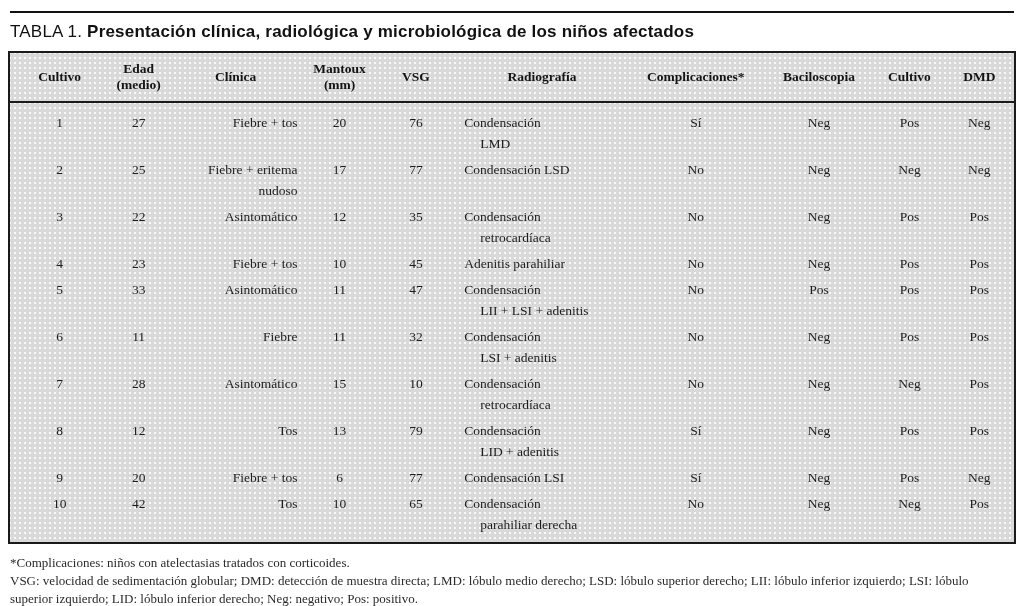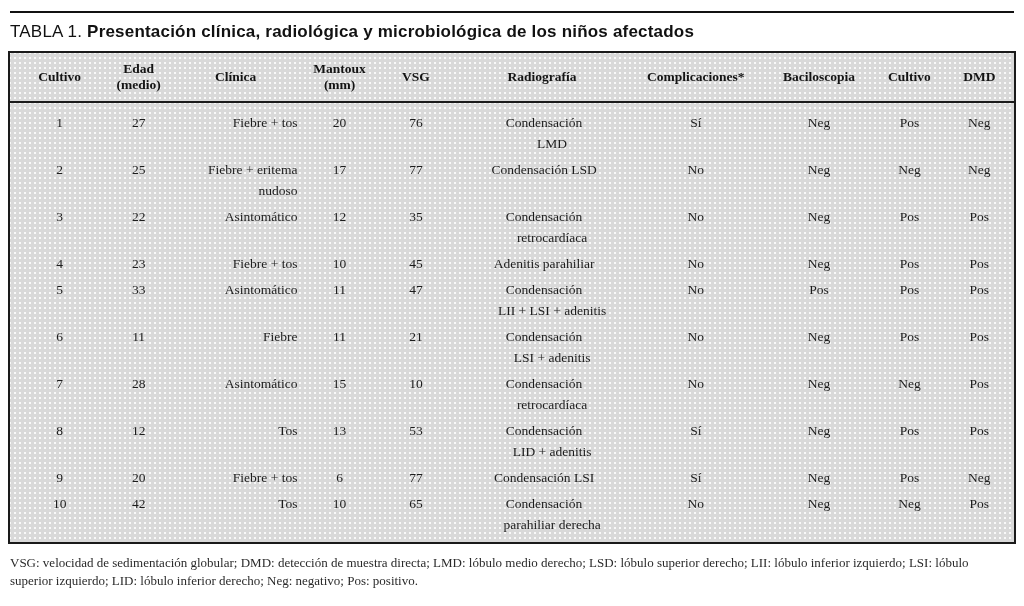--- a/index.html
+++ b/index.html
@@ -64,21 +64,21 @@
   }
   tbody tr:first-child td { padding-top: 9px; }
   tbody tr:last-child td { padding-bottom: 7px; }
   td.cell-clinica {
     text-align: right;
     padding-left: 36px;
     padding-right: 6px;
     text-indent: -16px;
   }
   td.cell-radiografia {
-    text-align: center;
+    text-align: left;
     padding-left: 24px;
     padding-right: 4px;
     text-indent: -16px;
   }
   .footnotes {
     margin: 10px 2px 0 2px;
     font-size: 13px;
     line-height: 18px;
     color: #2a2a2a;
   }
@@ -193,21 +193,21 @@
     <td class="cell-baciloscopia">Pos</td>
     <td class="cell-cultivo">Pos</td>
     <td class="cell-dmd">Pos</td>
   </tr>
 
   <tr>
     <td class="cell-paciente">6</td>
     <td class="cell-edad">11</td>
     <td class="cell-clinica">Fiebre</td>
     <td class="cell-mantoux">11</td>
-    <td class="cell-vsg">21</td>
+    <td class="cell-vsg">32</td>
     <td class="cell-radiografia">Condensación
 LSI + adenitis</td>
     <td class="cell-complicaciones">No</td>
     <td class="cell-baciloscopia">Neg</td>
     <td class="cell-cultivo">Pos</td>
     <td class="cell-dmd">Pos</td>
   </tr>
 
   <tr>
     <td class="cell-paciente">7</td>
@@ -221,21 +221,21 @@
     <td class="cell-baciloscopia">Neg</td>
     <td class="cell-cultivo">Neg</td>
     <td class="cell-dmd">Pos</td>
   </tr>
 
   <tr>
     <td class="cell-paciente">8</td>
     <td class="cell-edad">12</td>
     <td class="cell-clinica">Tos</td>
     <td class="cell-mantoux">13</td>
-    <td class="cell-vsg">53</td>
+    <td class="cell-vsg">79</td>
     <td class="cell-radiografia">Condensación
 LID + adenitis</td>
     <td class="cell-complicaciones">Sí</td>
     <td class="cell-baciloscopia">Neg</td>
     <td class="cell-cultivo">Pos</td>
     <td class="cell-dmd">Pos</td>
   </tr>
 
   <tr>
     <td class="cell-paciente">9</td>
@@ -260,16 +260,17 @@
 parahiliar derecha</td>
     <td class="cell-complicaciones">No</td>
     <td class="cell-baciloscopia">Neg</td>
     <td class="cell-cultivo">Neg</td>
     <td class="cell-dmd">Pos</td>
   </tr>
 </tbody>
   </table>
 
   <div class="footnotes">
+    <p>*Complicaciones: niños con atelectasias tratados con corticoides.</p>
     <p>VSG: velocidad de sedimentación globular; DMD: detección de muestra directa; LMD: lóbulo medio derecho; LSD: lóbulo superior derecho; LII: lóbulo inferior izquierdo; LSI: lóbulo superior izquierdo; LID: lóbulo inferior derecho; Neg: negativo; Pos: positivo.</p>
   </div>
 
 </div>
 
 </body></html>

